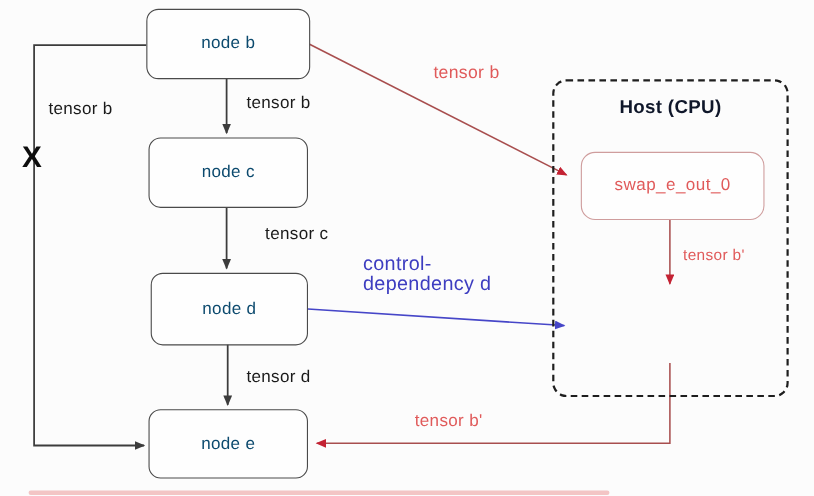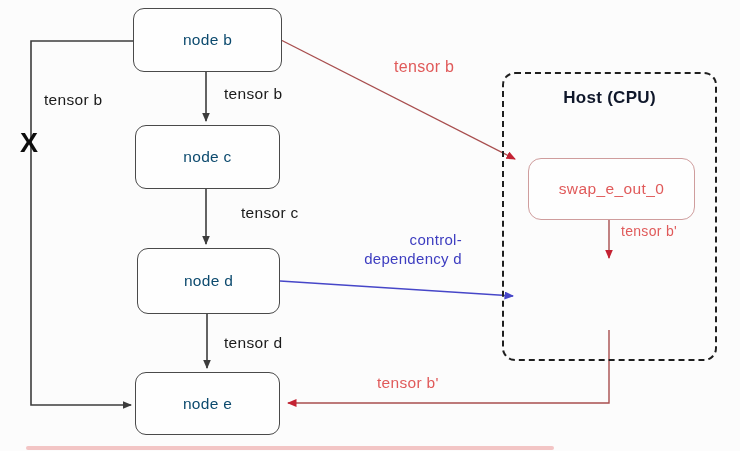--- a/index.html
+++ b/index.html
@@ -36,21 +36,21 @@
     position:absolute;left:502px;top:72px;width:215px;height:289px;
     border:2.6px dashed var(--host-border);border-radius:13px;
     box-sizing:border-box;background:transparent;
   }
   .host-title{
     position:absolute;left:0;top:14px;width:100%;text-align:center;
     font-size:17px;font-weight:700;color:#0f172a;letter-spacing:.3px;
   }
   .lbl{position:absolute;white-space:nowrap;font-size:15.5px;color:#1a1a1a;letter-spacing:.3px;text-align:right;}
   .lbl.red{color:var(--red-text);}
-  .lbl.blue{color:var(--blue-text);text-align:right;line-height:19px;font-size:15px;}
+  .lbl.blue{color:var(--blue-text);text-align:left;line-height:19px;font-size:18px;}
   .lbl.small{font-size:14px;}
   .cutmark{
     position:absolute;left:20px;top:128px;font-size:27px;font-weight:700;color:#0d0d0d;
     font-family:"Liberation Sans", sans-serif;
   }
   .progress{
     position:absolute;left:26px;top:446px;width:528px;height:4px;
     background:var(--progress-bar);border-radius:2px;opacity:.8;
   }
 </style>
@@ -91,21 +91,21 @@
   <div class="gnode" style="left:135px;top:125px;width:143px;height:62px;">
     <span>node c</span>
   </div>
   <div class="gnode" style="left:137px;top:248px;width:141px;height:64px;">
     <span>node d</span>
   </div>
   <div class="gnode" style="left:135px;top:372px;width:143px;height:61px;">
     <span>node e</span>
   </div>
 
-  <div class="swapnode" style="left:528px;top:138px;width:165px;height:60px;margin-top:20px;">
+  <div class="swapnode" style="left:528px;top:138px;width:165px;height:60px;">
     <span>swap_e_out_0</span>
   </div>
 
   <div class="lbl" style="left:44px;top:91px;">tensor b</div>
   <div class="cutmark">X</div>
   <div class="lbl" style="left:224px;top:85px;">tensor b</div>
   <div class="lbl" style="left:241px;top:204px;">tensor c</div>
   <div class="lbl" style="left:224px;top:334px;">tensor d</div>
   <div class="lbl red" style="left:394px;top:58px;font-size:16px;">tensor b</div>
   <div class="lbl red small" style="left:621px;top:223px;">tensor b'</div>

